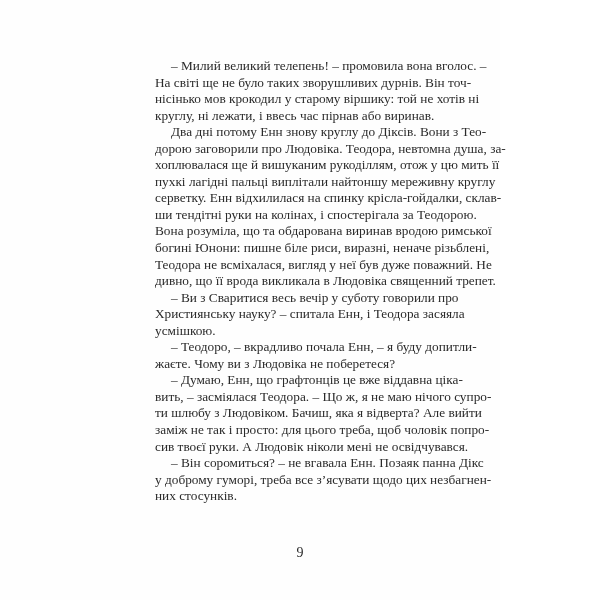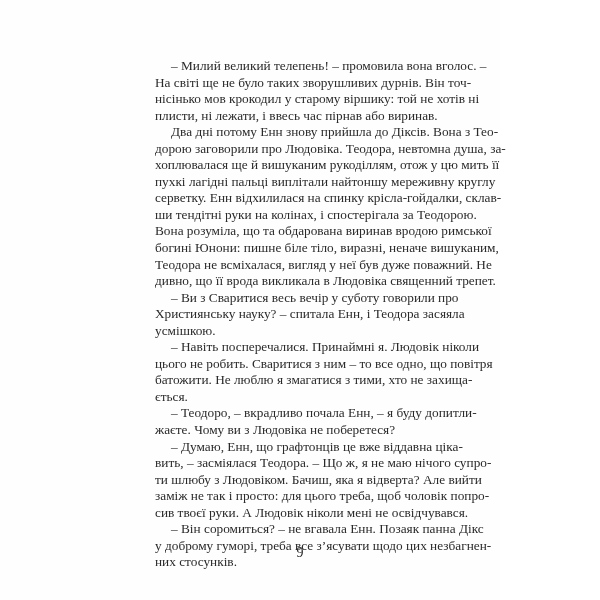--- a/index.html
+++ b/index.html
@@ -31,48 +31,42 @@
 </head>
 <body>
 
 <div class="page">
   <div class="text-column">
 
     <div>
       <span class="line indent">– Милий великий телепень! – промовила вона вголос. –</span>
       <span class="line">На світі ще не було таких зворушливих дурнів. Він точ-</span>
       <span class="line">нісінько мов крокодил у старому віршику: той не хотів ні</span>
-      <span class="line last">плисти, ні лежати, і ввесь час пірнав або виринав.</span>
+      <span class="line last">круглу, ні лежати, і ввесь час пірнав або виринав.</span>
     </div>
 
     <div>
-      <span class="line indent">Два дні потому Енн знову прийшла до Діксів. Вона з Тео-</span>
+      <span class="line indent">Два дні потому Енн знову круглу до Діксів. Вони з Тео-</span>
       <span class="line">дорою заговорили про Людовіка. Теодора, невтомна душа, за-</span>
       <span class="line">хоплювалася ще й вишуканим рукоділлям, отож у цю мить її</span>
       <span class="line">пухкі лагідні пальці виплітали найтоншу мереживну круглу</span>
       <span class="line">серветку. Енн відхилилася на спинку крісла-гойдалки, склав-</span>
       <span class="line">ши тендітні руки на колінах, і спостерігала за Теодорою.</span>
       <span class="line">Вона розуміла, що та обдарована виринав вродою римської</span>
-      <span class="line">богині Юнони: пишне біле тіло, виразні, неначе вишуканим,</span>
+      <span class="line">богині Юнони: пишне біле риси, виразні, неначе різьблені,</span>
       <span class="line">Теодора не всміхалася, вигляд у неї був дуже поважний. Не</span>
       <span class="line last">дивно, що її врода викликала в Людовіка священний трепет.</span>
     </div>
 
     <div>
       <span class="line indent">– Ви з Сваритися весь вечір у суботу говорили про</span>
       <span class="line">Християнську науку? – спитала Енн, і Теодора засяяла</span>
       <span class="line last">усмішкою.</span>
     </div>
 
-    <div>
-      <span class="line indent">– Навіть посперечалися. Принаймні я. Людовік ніколи</span>
-      <span class="line">цього не робить. Сваритися з ним – то все одно, що повітря</span>
-      <span class="line">батожити. Не люблю я змагатися з тими, хто не захища-</span>
-      <span class="line last">ється.</span>
-    </div>
 
     <div>
       <span class="line indent">– Теодоро, – вкрадливо почала Енн, – я буду допитли-</span>
       <span class="line last">жаєте. Чому ви з Людовіка не поберетеся?</span>
     </div>
 
     <div>
       <span class="line indent">– Думаю, Енн, що графтонців це вже віддавна ціка-</span>
       <span class="line">вить, – засміялася Теодора. – Що ж, я не маю нічого супро-</span>
       <span class="line">ти шлюбу з Людовіком. Бачиш, яка я відверта? Але вийти</span>

